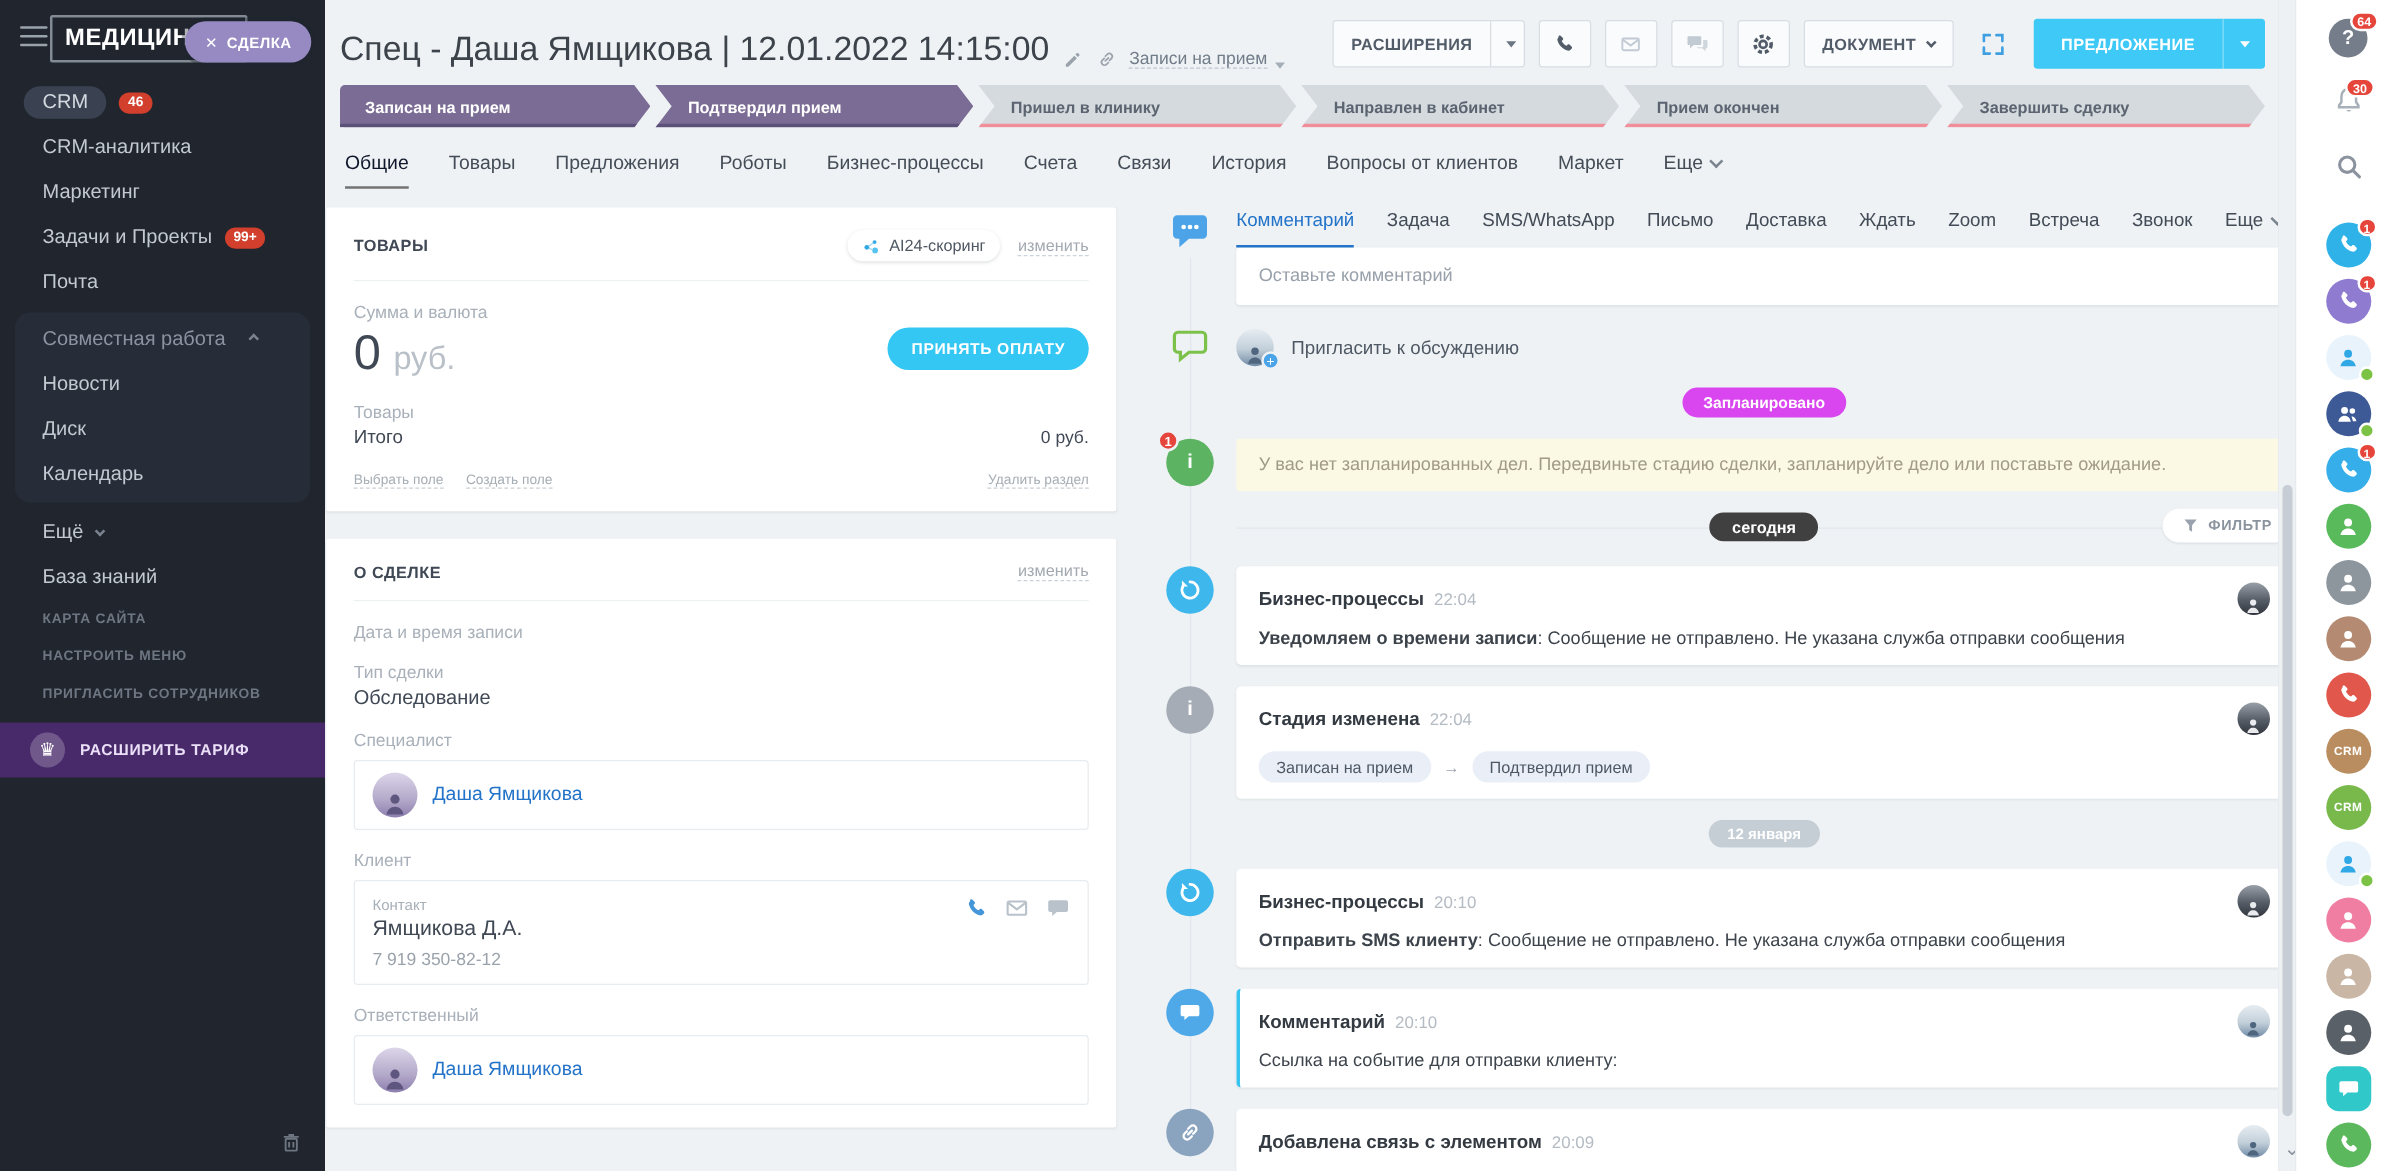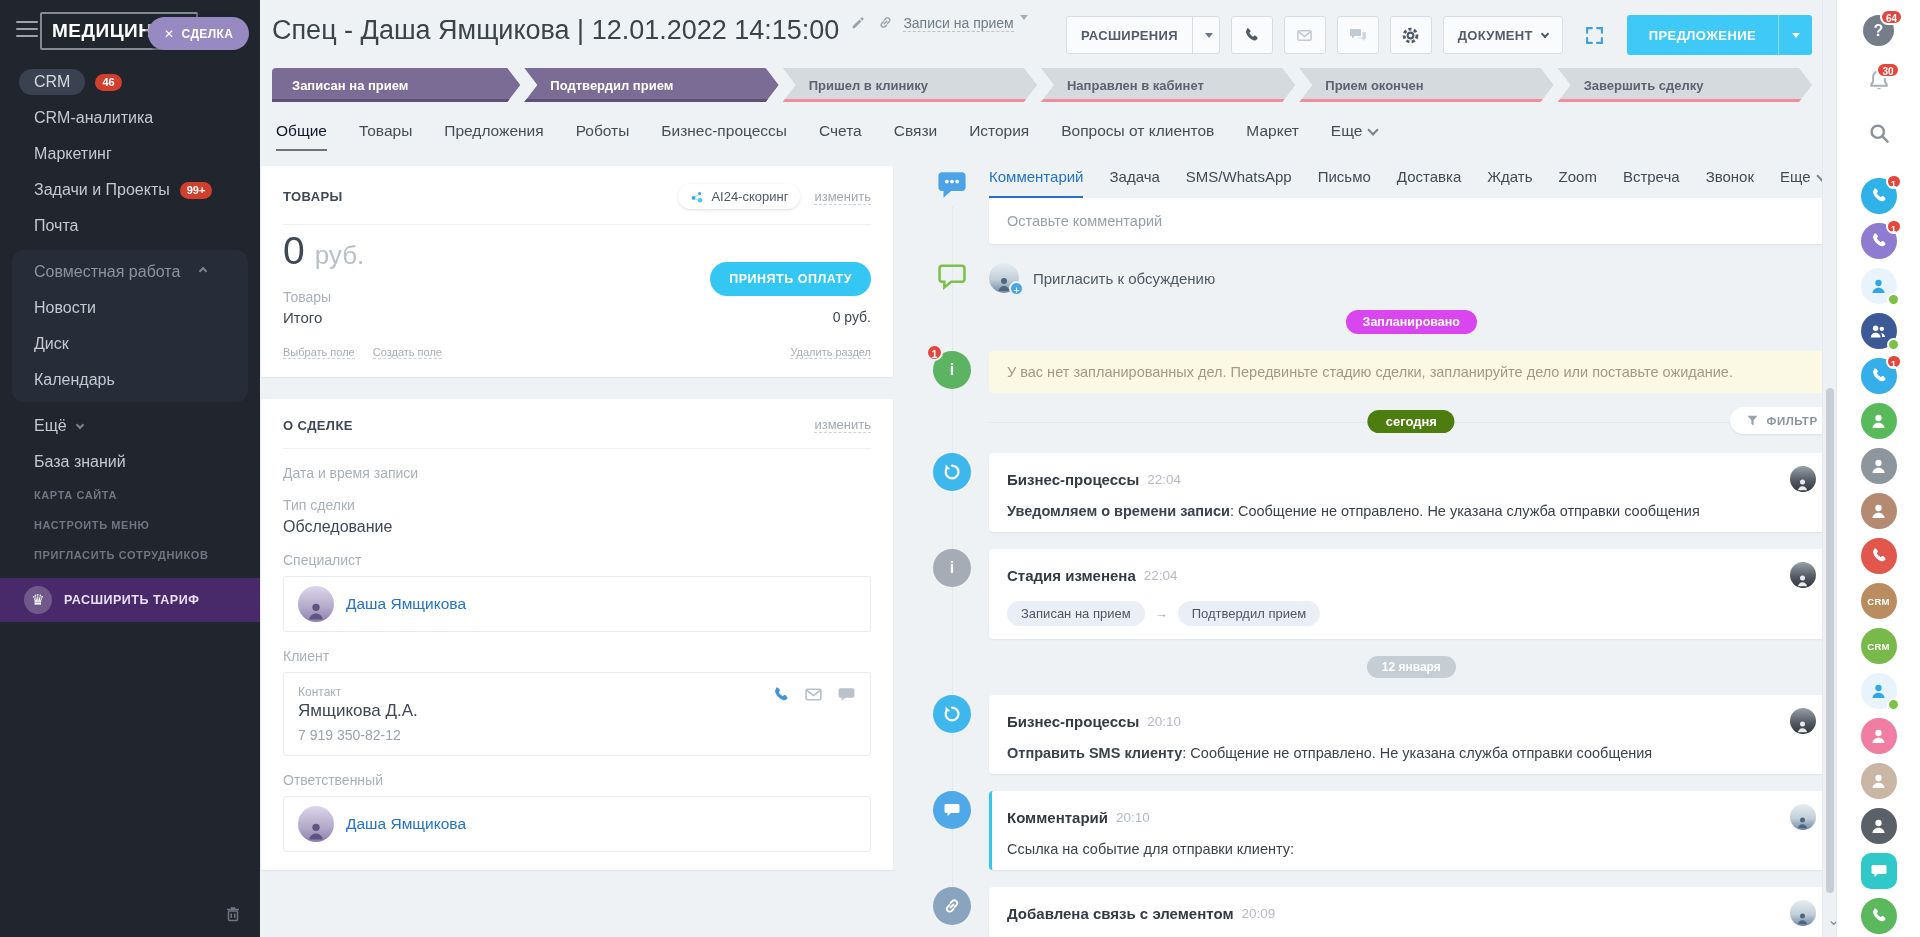--- a/index.html
+++ b/index.html
@@ -71,21 +71,21 @@
   .rbadge { position:absolute; top:-4px; right:-5px; background:#e5453a; color:#fff; border-radius:8px;
     min-width:16px; height:15px; font-size:9.5px; font-weight:700; line-height:15px; text-align:center;
     border:2px solid #fff; }
   .rbadge:empty { display:none; }
   .gdot-el { display:none; position:absolute; bottom:-2px; right:-3px; width:13px; height:13px;
     border-radius:50%; background:#7cc244; border:2px solid #fff; }
   .rail-wrap.gdot .gdot-el { display:block; }
 
   
   .main { margin-left:260px; margin-right:98px; position:relative; }
-  .head { display:flex; align-items:flex-start; padding:15px 10px 6px 12px; }
+  .head { display:flex; align-items:flex-end; padding:15px 10px 6px 12px; }
   .title { font-size:27px; font-weight:400; color:#3c434b; white-space:nowrap; }
   .hico { color:#9aa2ac; margin-left:12px; cursor:pointer; }
   .appt { margin-left:10px; font-size:14px; color:#717c88; border-bottom:1px dashed #bcc4cd;
     cursor:pointer; white-space:nowrap; }
   .caret { display:inline-block; border-left:4px solid transparent; border-right:4px solid transparent;
     border-top:5px solid #a6aeb8; margin-left:6px; }
   .toolbar { margin-left:auto; display:flex; align-items:center; gap:11px; }
   .tb { height:38px; border:1px solid #d7dde3; background:#fafbfc; border-radius:3px; display:flex;
     align-items:center; color:#525c69; font-weight:700; font-size:13px; letter-spacing:.3px; cursor:pointer; }
   .tb.icon { width:42px; justify-content:center; }
@@ -185,21 +185,21 @@
   .iav .avatar { width:30px; height:30px; }
   .iplus { position:absolute; right:-5px; bottom:-3px; width:15px; height:15px; border-radius:50%;
     background:#4ba3e8; color:#fff; font-size:11px; line-height:14px; text-align:center; border:2px solid #eef2f5; }
   .invite .itxt { font-size:15px; color:#4f5964; cursor:pointer; }
   .pillrow { margin-left:56px; text-align:center; margin-bottom:17px; position:relative; }
   .gpill { display:inline-block; background:#d946ef; color:#fff; font-size:12.5px; font-weight:700;
     border-radius:13px; padding:5px 17px; }
   .notice { flex:1; background:#fbf9e3; border-radius:3px; padding:13px 18px; font-size:14.5px; color:#a19a86; }
   .todayrow { margin-left:56px; position:relative; height:26px; margin-bottom:17px; }
   .todayrow::before { content:""; position:absolute; left:0; right:0; top:12px; height:1px; background:#e2e8ee; }
-  .cpill { position:absolute; left:50%; transform:translateX(-50%); top:0; background:#4d7c0f; color:#fff;
+  .cpill { position:absolute; left:50%; transform:translateX(-50%); top:0; background:#404040; color:#fff;
     font-size:13px; font-weight:700; border-radius:13px; padding:4px 18px; cursor:pointer;text-align:right; }
   .fpill { position:absolute; right:0; top:-3px; background:#fff; border-radius:16px; padding:7px 16px;
     display:flex; align-items:center; gap:8px; font-size:11.5px; font-weight:700; color:#8b949e;
     letter-spacing:.5px; box-shadow:0 1px 2px rgba(50,60,70,.1); cursor:pointer; }
   .ecard { flex:1; background:#fff; border-radius:4px; box-shadow:0 1px 2px rgba(50,60,70,.08); padding:13px 18px; }
   .ecard.accent { border-left:3px solid #37c4f0; padding-left:15px; }
   .ehead { display:flex; align-items:center; gap:8px; }
   .etitle { font-weight:700; font-size:15px; color:#333a42; }
   .etime { color:#b4bbc3; font-size:13.5px; }
   .eavatar { margin-left:auto; width:26px; height:26px; border-radius:50%; flex:none; display:flex;
@@ -396,20 +396,21 @@
                 <circle cx="4" cy="9" r="2.2" fill="#2fa8e5"></circle>
                 <circle cx="11" cy="4.2" r="1.8" fill="#2fa8e5"></circle>
                 <circle cx="11.5" cy="11.8" r="2.6" fill="#55c3f0"></circle>
                 <path d="M5.5 8L10 5M5.8 10l3.6 1.4" stroke="#9ed7f3" stroke-width="1.2"></path>
               </svg>
             <span>AI24-скоринг</span>
           </span>
           <span class="glink">изменить</span>
         </div>
         <div class="cdiv"></div>
+        <div class="lbl">Сумма и валюта</div>
         <div class="bigsum">
           <span class="v">0</span>
           <span class="c">руб.</span>
         </div>
         <button class="paybtn">ПРИНЯТЬ ОПЛАТУ</button>
         <div class="lbl">Товары</div>
         <div class="totrow">
           <span>Итого</span>
           <span class="tv">0 руб.</span>
         </div>

